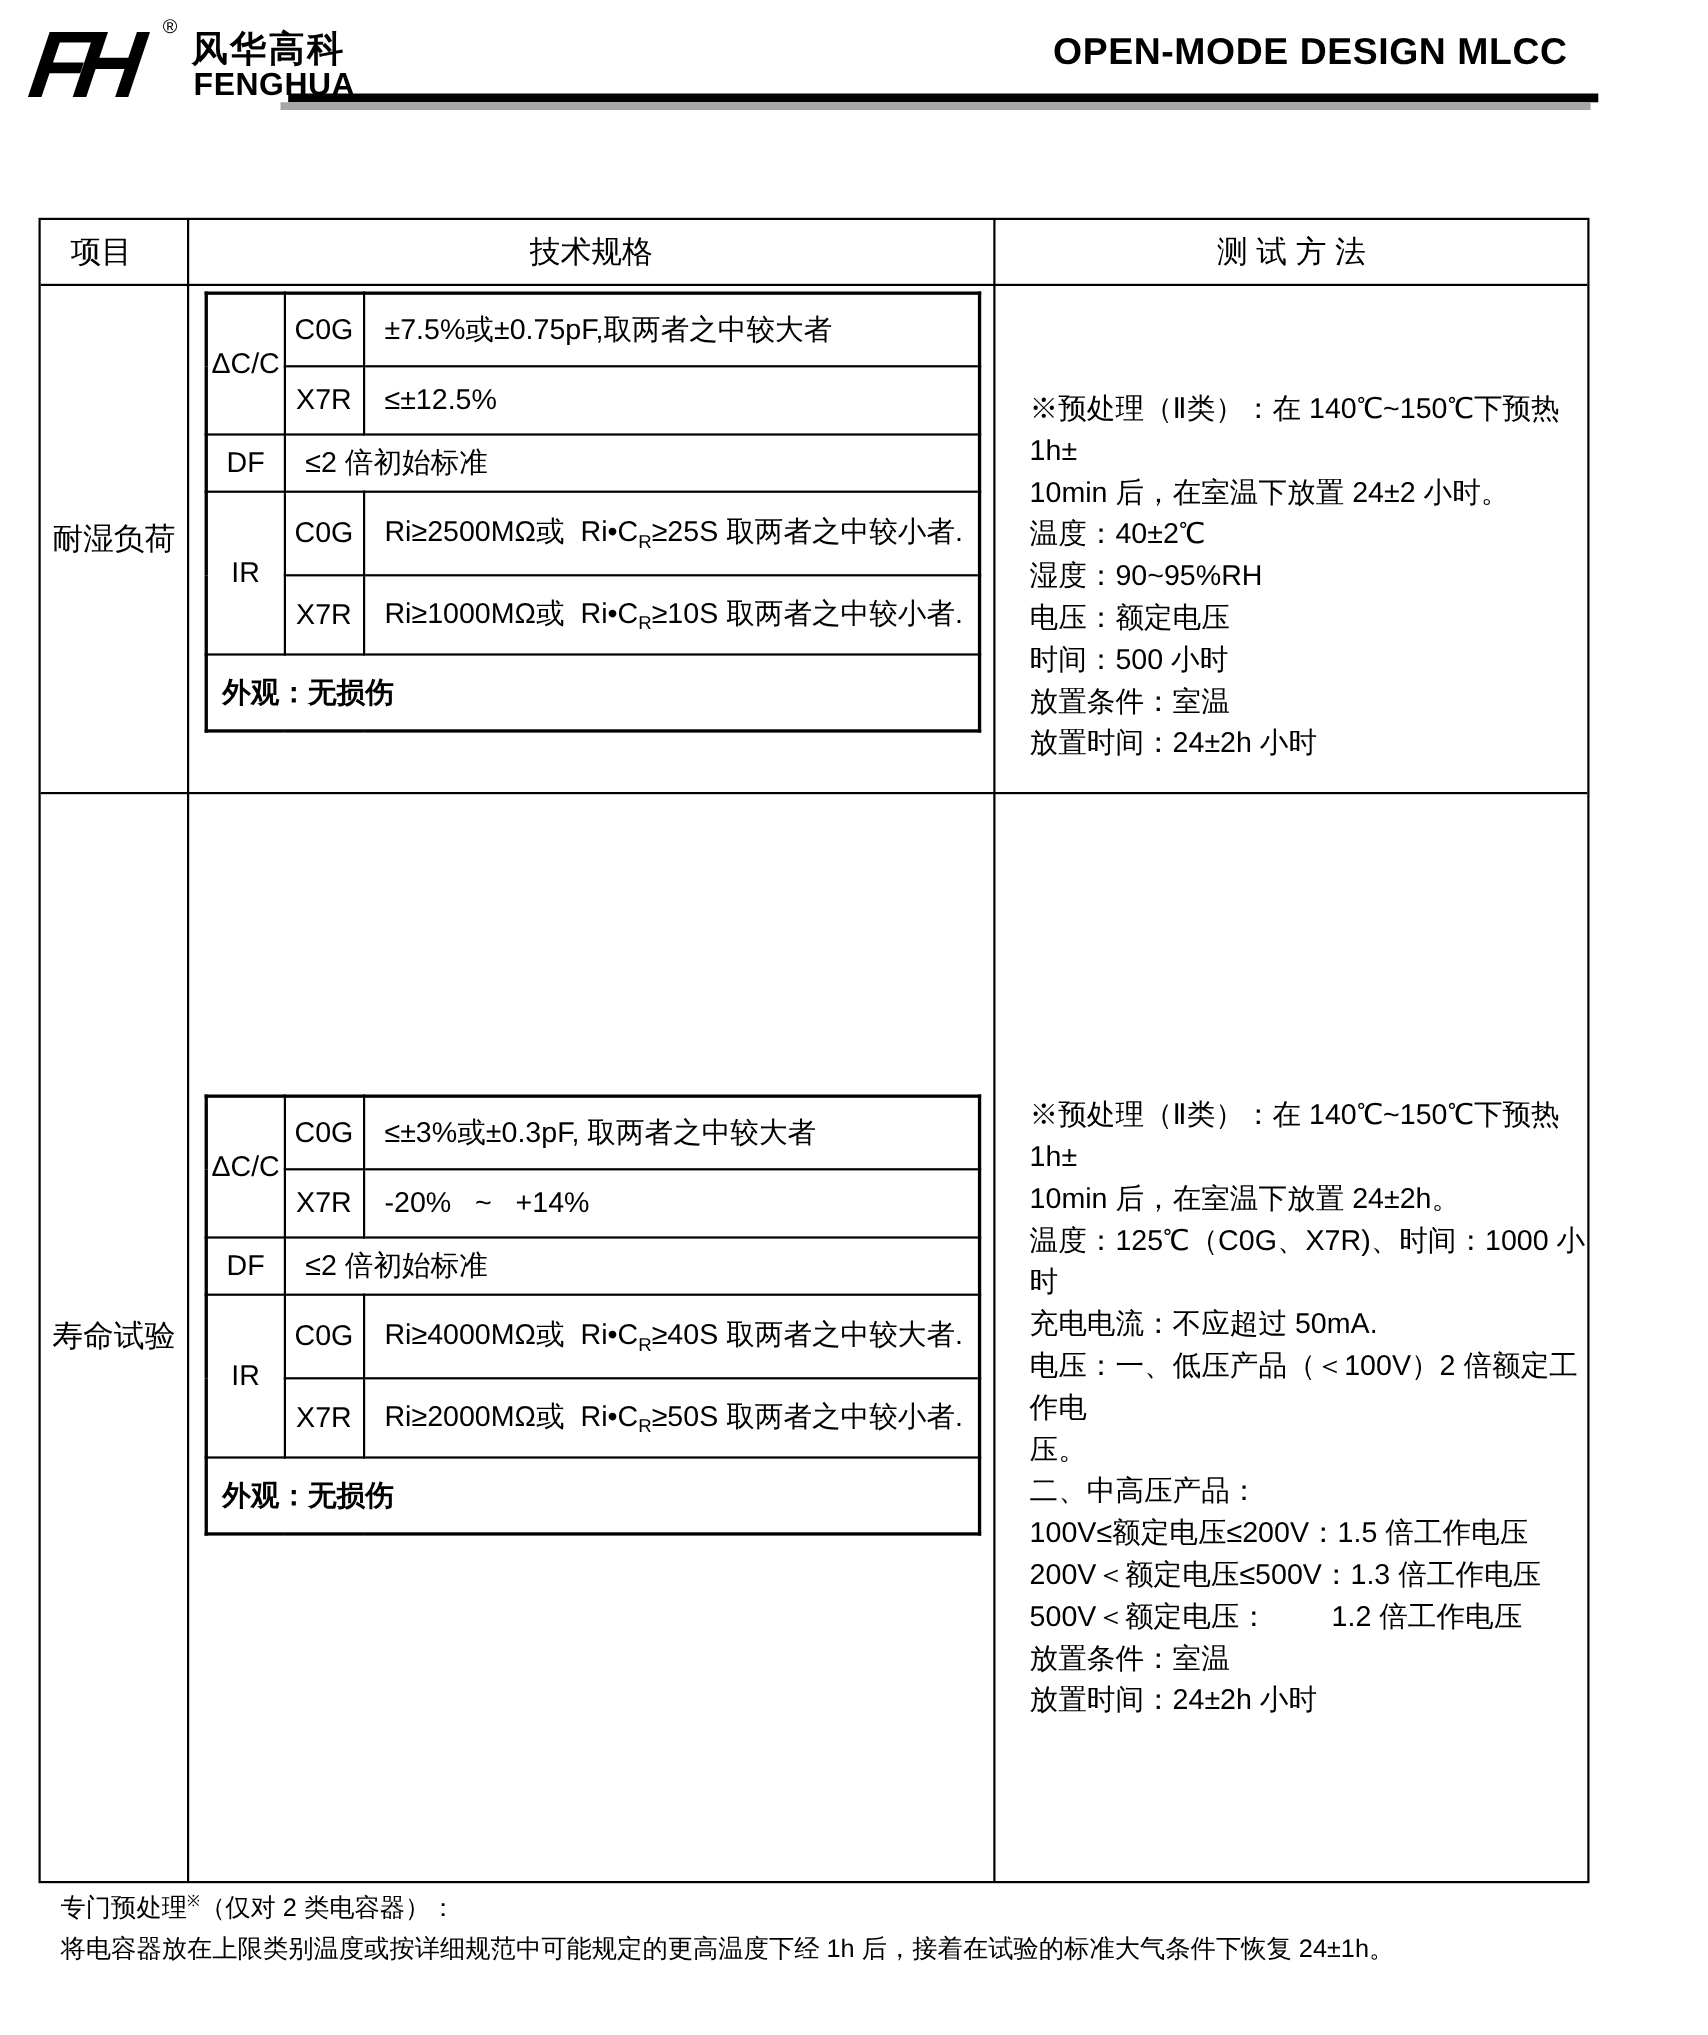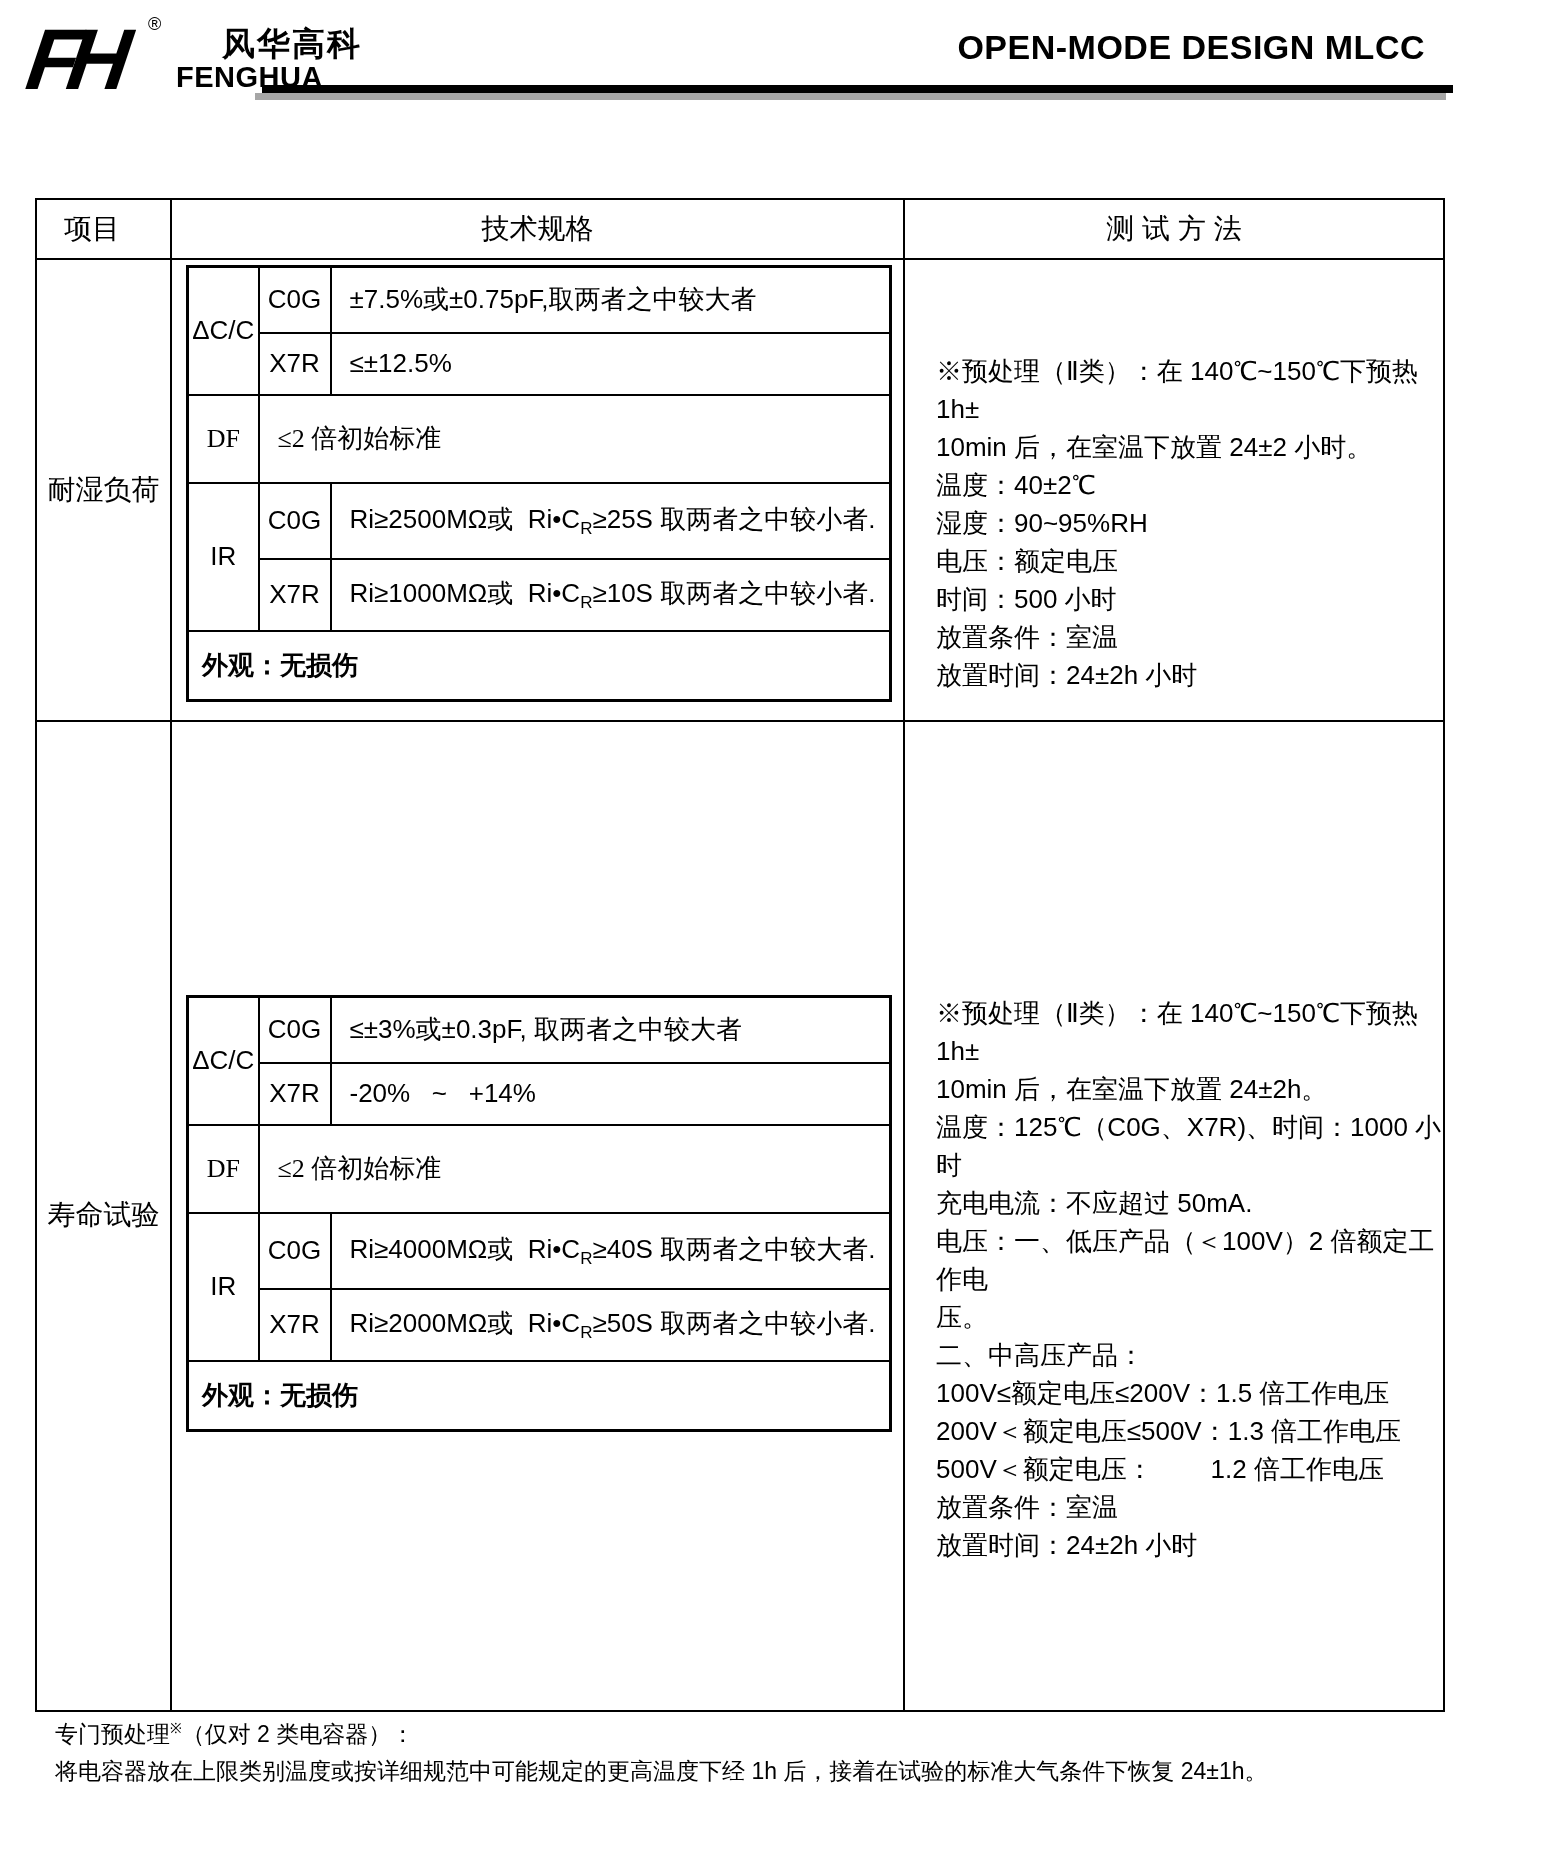--- a/index.html
+++ b/index.html
@@ -4,21 +4,21 @@
 <style>
   html,body{margin:0;padding:0;background:#fff;}
   .page{position:relative;width:1553px;height:1850px;background:#fff;color:#000;
         font-family:"Liberation Sans",sans-serif;overflow:hidden;}
   .abs{position:absolute;}
 
   
   .logo-mark{left:28px;top:20px;font-size:86px;font-weight:700;font-style:italic;
              letter-spacing:-12px;line-height:78px;transform:skewX(-8deg);}
   .logo-reg{left:148px;top:14px;font-size:18px;}
-  .logo-cn{left:174px;top:22px;font-size:33px;font-weight:700;letter-spacing:2px;margin-left:48px;}
+  .logo-cn{left:174px;top:22px;font-size:33px;font-weight:700;letter-spacing:2px;}
   .logo-en{left:176px;top:61px;font-size:29px;font-weight:700;letter-spacing:0.5px;}
   .hdr-title{right:128px;top:28px;font-size:34px;font-weight:700;letter-spacing:0.5px;}
   .rule-black{left:262px;top:85px;width:1191px;height:8px;background:#000;}
   .rule-gray{left:255px;top:93px;width:1191px;height:7px;background:#a6a6a6;}
 
   
   .tbl{left:35px;top:198px;width:1410px;height:1514px;border:2px solid #000;box-sizing:border-box;}
   .vl1{left:133px;top:0;width:2px;height:1510px;background:#000;}
   .vl2{left:866px;top:0;width:2px;height:1510px;background:#000;}
   .hl1{left:0;top:58px;width:1406px;height:2px;background:#000;}
@@ -31,21 +31,21 @@
   .item2{left:0;top:522px;width:133px;height:986px;font-size:28px;}
 
   
   .spec{position:absolute;border-collapse:collapse;table-layout:fixed;width:706px;
         border:3px solid #000;}
   .spec td{border:2px solid #000;font-size:26px;padding:0;}
   .spec .lbl{text-align:center;}
   .spec .val{text-align:left;padding-left:18px;white-space:pre;}
   .spec .app{text-align:left;padding-left:13px;}
   .spec sub{font-size:17px;}
-  .spec .r1{height:66px;}.spec .r2{height:62px;}.spec .r3{height:88px;font-family:Liberation Serif, serif;}
+  .spec .r1{height:66px;}.spec .r2{height:62px;}.spec .r3{height:52px;}
   .spec .r4{height:76px;}.spec .r5{height:72px;}.spec .r6{height:70px;font-weight:bold;}
   .spec1{left:149px;top:65px;}
   .spec2{left:149px;top:795px;}
 
   
   .method{position:absolute;left:899px;width:520px;font-size:26px;line-height:38px;
           white-space:pre-wrap;}
   .m1{top:152px;}
   .m2{top:794px;}
 

